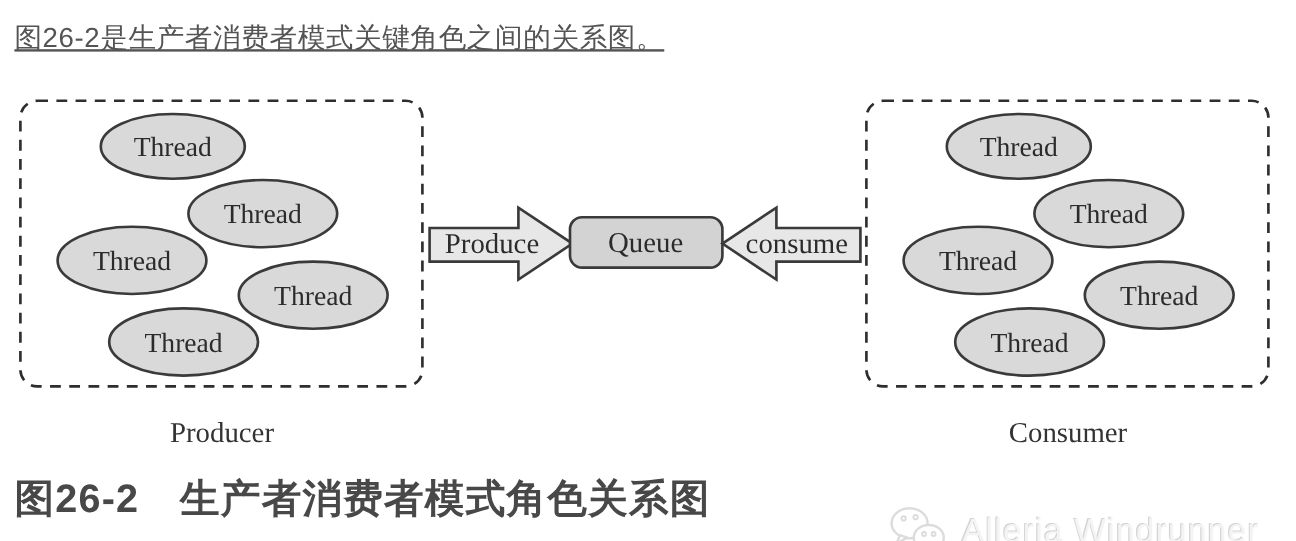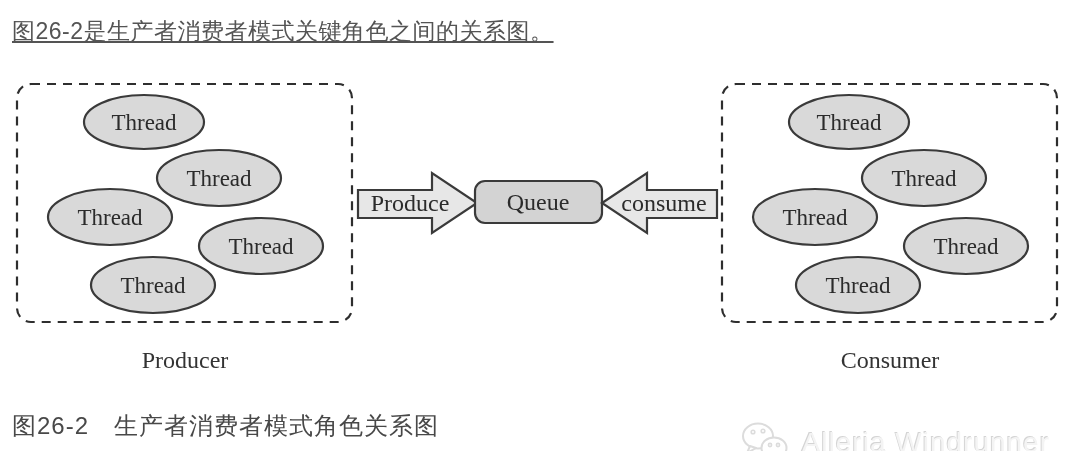--- a/index.html
+++ b/index.html
@@ -50,25 +50,24 @@
     stroke-linejoin: miter;
   }
   .queue-rect {
     fill: #d3d3d3;
     stroke: #3a3a3a;
     stroke-width: 2.2;
   }
   .caption {
     position: absolute;
     left: 12px; top: 394px;
-    font-size: 24px;
-    font-weight: normal;
+    font-size: 33px;
+    font-weight: bold;
     color: #484848;
     letter-spacing: 1px;
-    margin-top: 16px;
   }
   .watermark {
     position: absolute;
     right: 30px; top: 384px;
     height: 46px;
     display: flex;
     align-items: center;
     gap: 10px;
     margin-top: 36px;
   }

